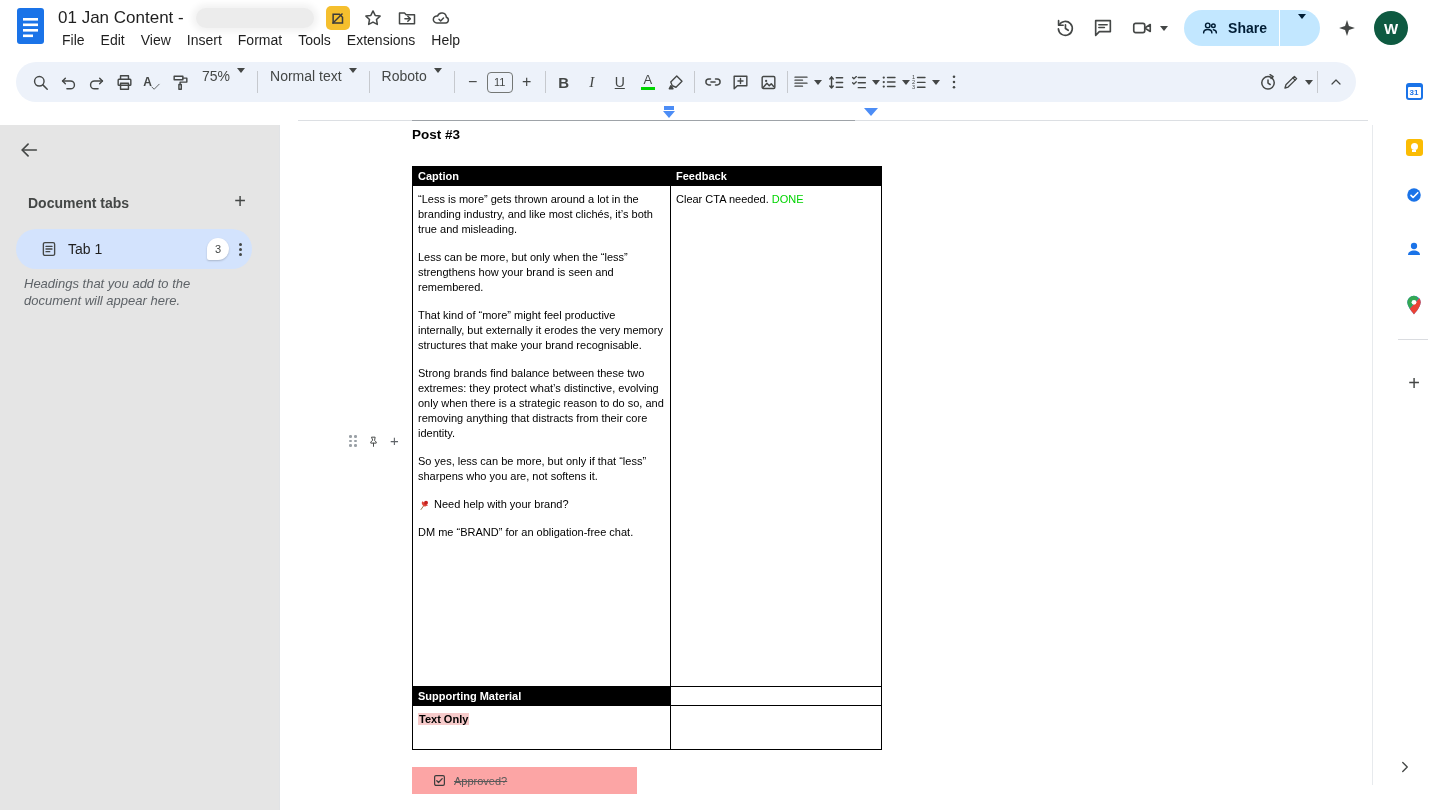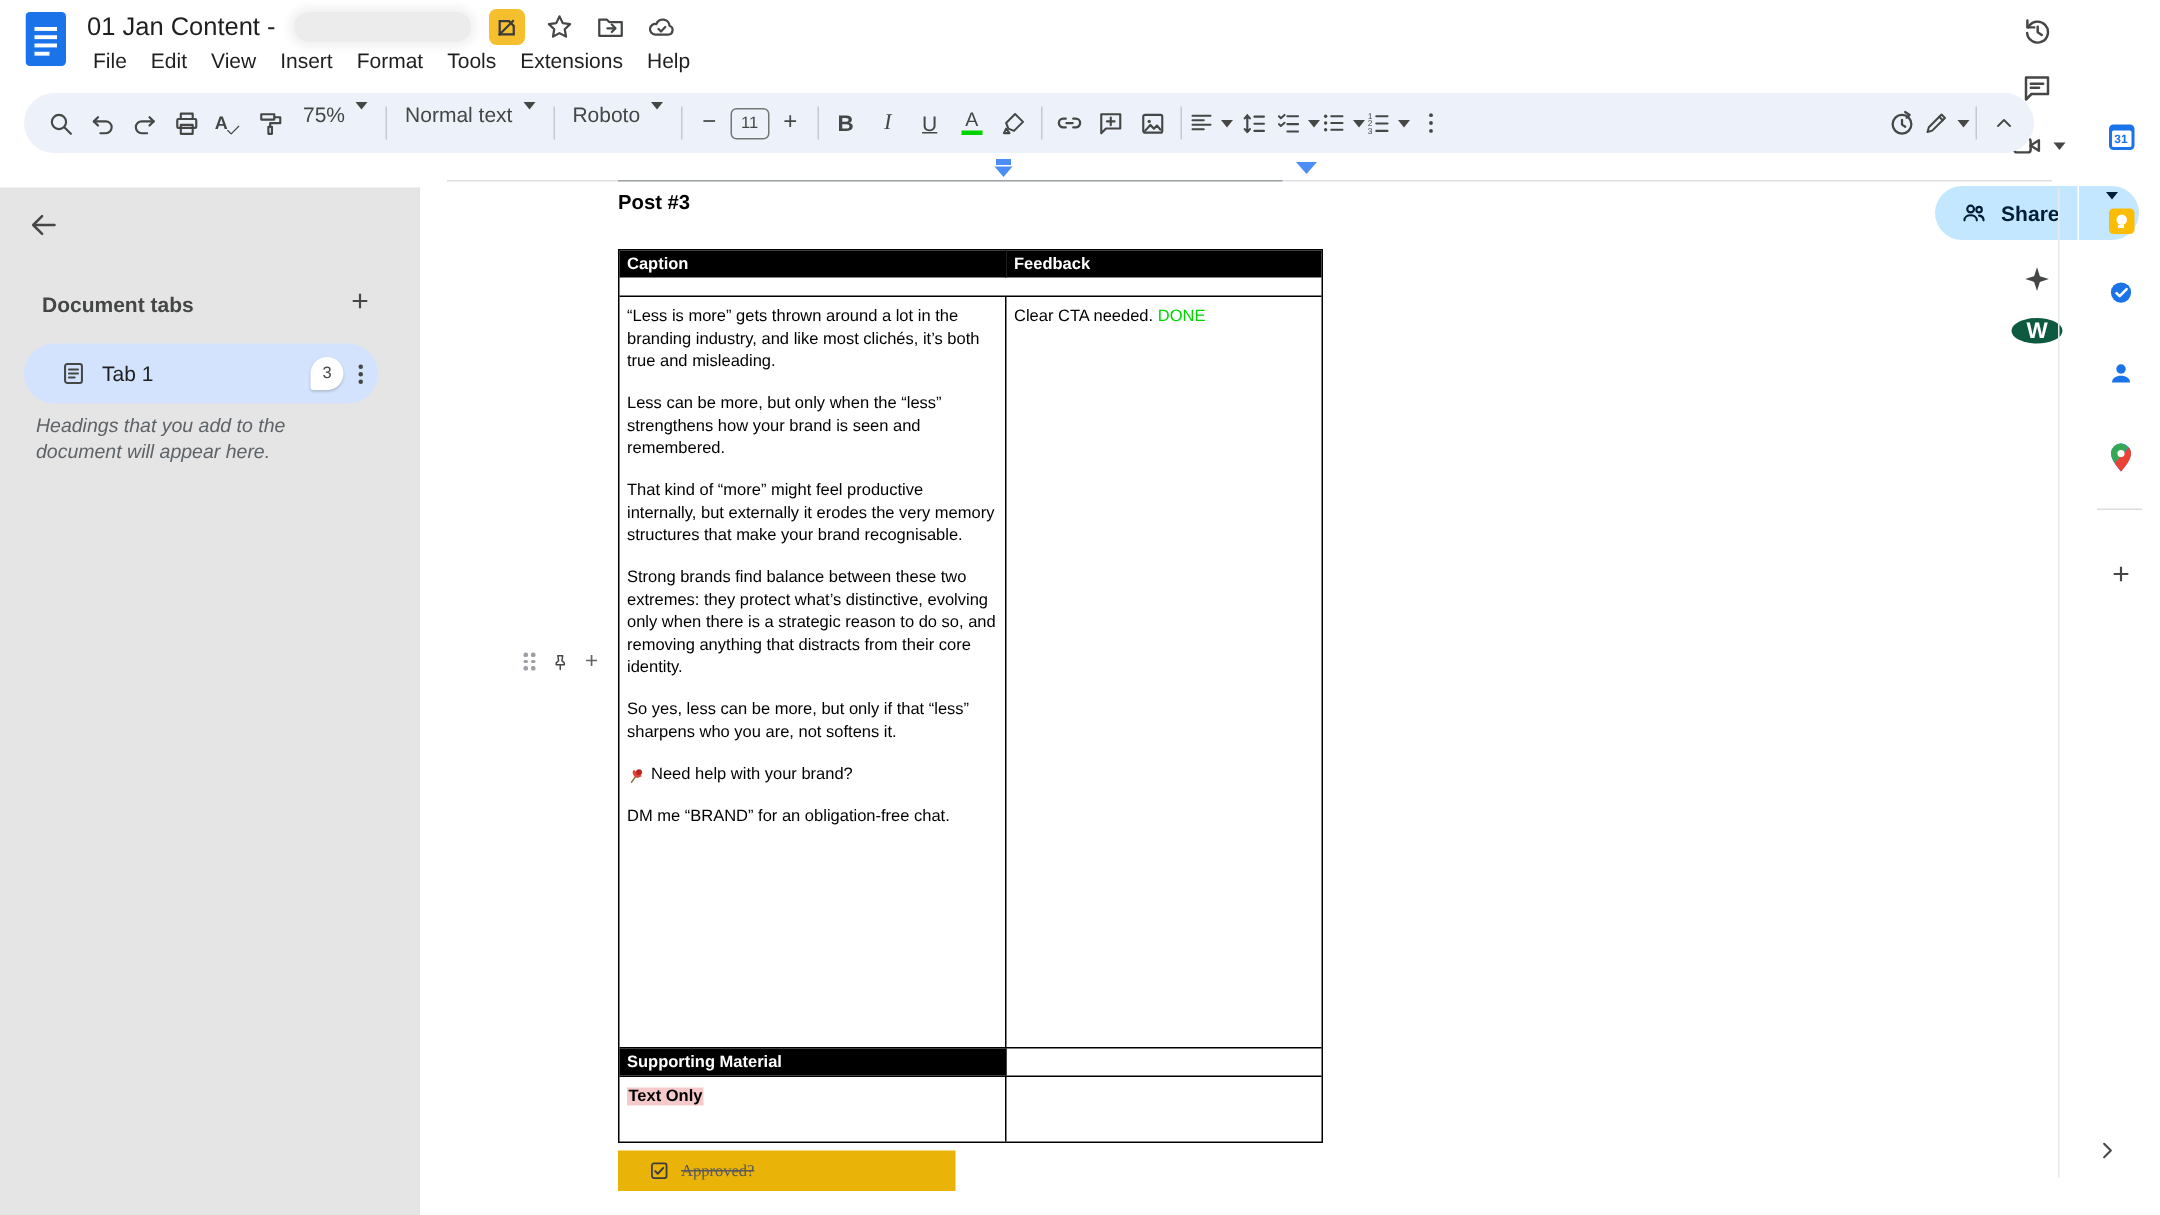--- a/index.html
+++ b/index.html
@@ -10,21 +10,21 @@
   .caret{width:0;height:0;border-left:4px solid transparent;border-right:4px solid transparent;border-top:5px solid #444746;}
   
   .docs-logo{position:absolute;left:17px;top:8px;}
   .title-line{position:absolute;left:58px;top:6px;height:24px;display:flex;align-items:center;gap:12px;}
   .doc-title{font-size:17px;color:#1f1f1f;white-space:nowrap;}
   .redaction{width:118px;height:20px;border-radius:10px;background:#ececec;box-shadow:0 0 6px 4px #f3f3f3;}
   .label-chip{width:24px;height:24px;border-radius:5px;background:#f5bf2e;display:flex;align-items:center;justify-content:center;}
   .tb-ic{width:22px;height:22px;display:flex;align-items:center;justify-content:center;color:#444746;}
   .menu-line{position:absolute;left:54px;top:30px;display:flex;font-size:14px;color:#1f1f1f;}
   .menu-item{padding:2px 8px;border-radius:8px;cursor:default;}
-  .top-right{position:absolute;right:14px;top:10px;height:36px;display:flex;align-items:center;gap:16px;flex-direction:column;}
+  .top-right{position:absolute;right:32px;top:10px;height:36px;display:flex;align-items:center;gap:16px;}
   .share-btn{height:36px;border-radius:18px;background:#c2e7ff;display:flex;align-items:center;padding:0 4px 0 16px;gap:8px;color:#001d35;}
   .share-lbl{font-size:14px;font-weight:700;color:#001d35;}
   .share-div{width:1px;height:36px;background:#fff;margin-left:4px;}
   .share-caret{padding:0 10px;}
   .avatar{width:34px;height:34px;border-radius:50%;background:#0e5a41;color:#fff;font-size:15px;font-weight:700;display:flex;align-items:center;justify-content:center;}
   
   .toolbar{position:absolute;left:16px;top:62px;width:1340px;height:40px;border-radius:24px;background:#edf2fa;display:flex;align-items:center;padding:0 6px 0 10px;box-sizing:border-box;}
   .tb{min-width:28px;height:28px;display:flex;align-items:center;justify-content:center;color:#444746;border-radius:4px;}
   .tb-sel{display:flex;align-items:flex-start;gap:7px;height:28px;padding:0 8px;font-size:14px;color:#444746;}
   .sep{width:1px;height:22px;background:#c6c9ce;margin:0 4px;}
@@ -65,38 +65,38 @@
   .gkeep .bulb{position:absolute;left:5px;top:4px;width:7px;height:7px;border-radius:50%;background:#fff;}
   .gkeep .stem{position:absolute;left:6.5px;top:11px;width:4px;height:2.5px;background:#fff;}
   
   .doc-heading{position:absolute;left:412px;top:127px;font-size:13.5px;font-weight:700;color:#000;}
   .doc-table{position:absolute;left:412px;top:166px;width:470px;border:1.5px solid #000;box-sizing:border-box;font-size:11px;line-height:15px;color:#000;background:#fff;}
   .t-row{display:flex;}
   .t-row + .t-row{border-top:1px solid #000;}
   .c1{width:258px;box-sizing:border-box;border-right:1px solid #000;}
   .c2{flex:1;box-sizing:border-box;}
   .t-head .c1,.t-head .c2{background:#000;color:#fff;font-weight:700;height:18px;padding:2px 0 0 5px;border-color:#000;}
-  .t-body{height:500px;margin-top:12px;}
+  .t-body{height:500px;}
   .cellpad{padding:6px 6px 0 5px;}
   .para{margin:0 0 13px 0;}
   .done{color:#00d400;}
   .t-sm .c1{background:#000;color:#fff;font-weight:700;height:18px;padding:2px 0 0 5px;}
   .t-sm .c2{height:18px;}
   .t-only{height:43px;}
   .hlpink{background:#f6caca;font-weight:700;padding:0 1px;}
   .pin-line{display:flex;align-items:center;gap:4px;}
   
   .row-ctl{position:absolute;left:349px;top:434px;display:flex;align-items:center;gap:10px;color:#5f6368;}
   .dots6{display:grid;grid-template-columns:3px 3px;grid-gap:2px;}
   .dots6 i{width:2.5px;height:2.5px;border-radius:50%;background:#9aa0a6;}
   .plus-sm{font-size:15px;color:#5f6368;line-height:14px;}
   
   .checks{position:absolute;left:412px;top:767px;display:flex;height:27px;font-size:11px;}
   .chk-cell{display:flex;align-items:center;gap:8px;box-sizing:border-box;width:225px;padding-left:21px;}
-  .chk-green{background:#eab308;font-family:Liberation Serif, serif;}
+  .chk-green{background:#fca5a5;}
   .chk-yellow{background:#fcecc2;}
   .approved{color:#595959;text-decoration:line-through;}
   .hide-panel{position:absolute;left:1396px;top:758px;color:#444746;}
 </style>
 </head>
 <body>
 
 <div class="docs-logo">
   <svg width="27" height="36" viewBox="0 0 27 36">
       <rect x="0" y="0" width="27" height="36" rx="3" fill="#1a73e8"></rect>

